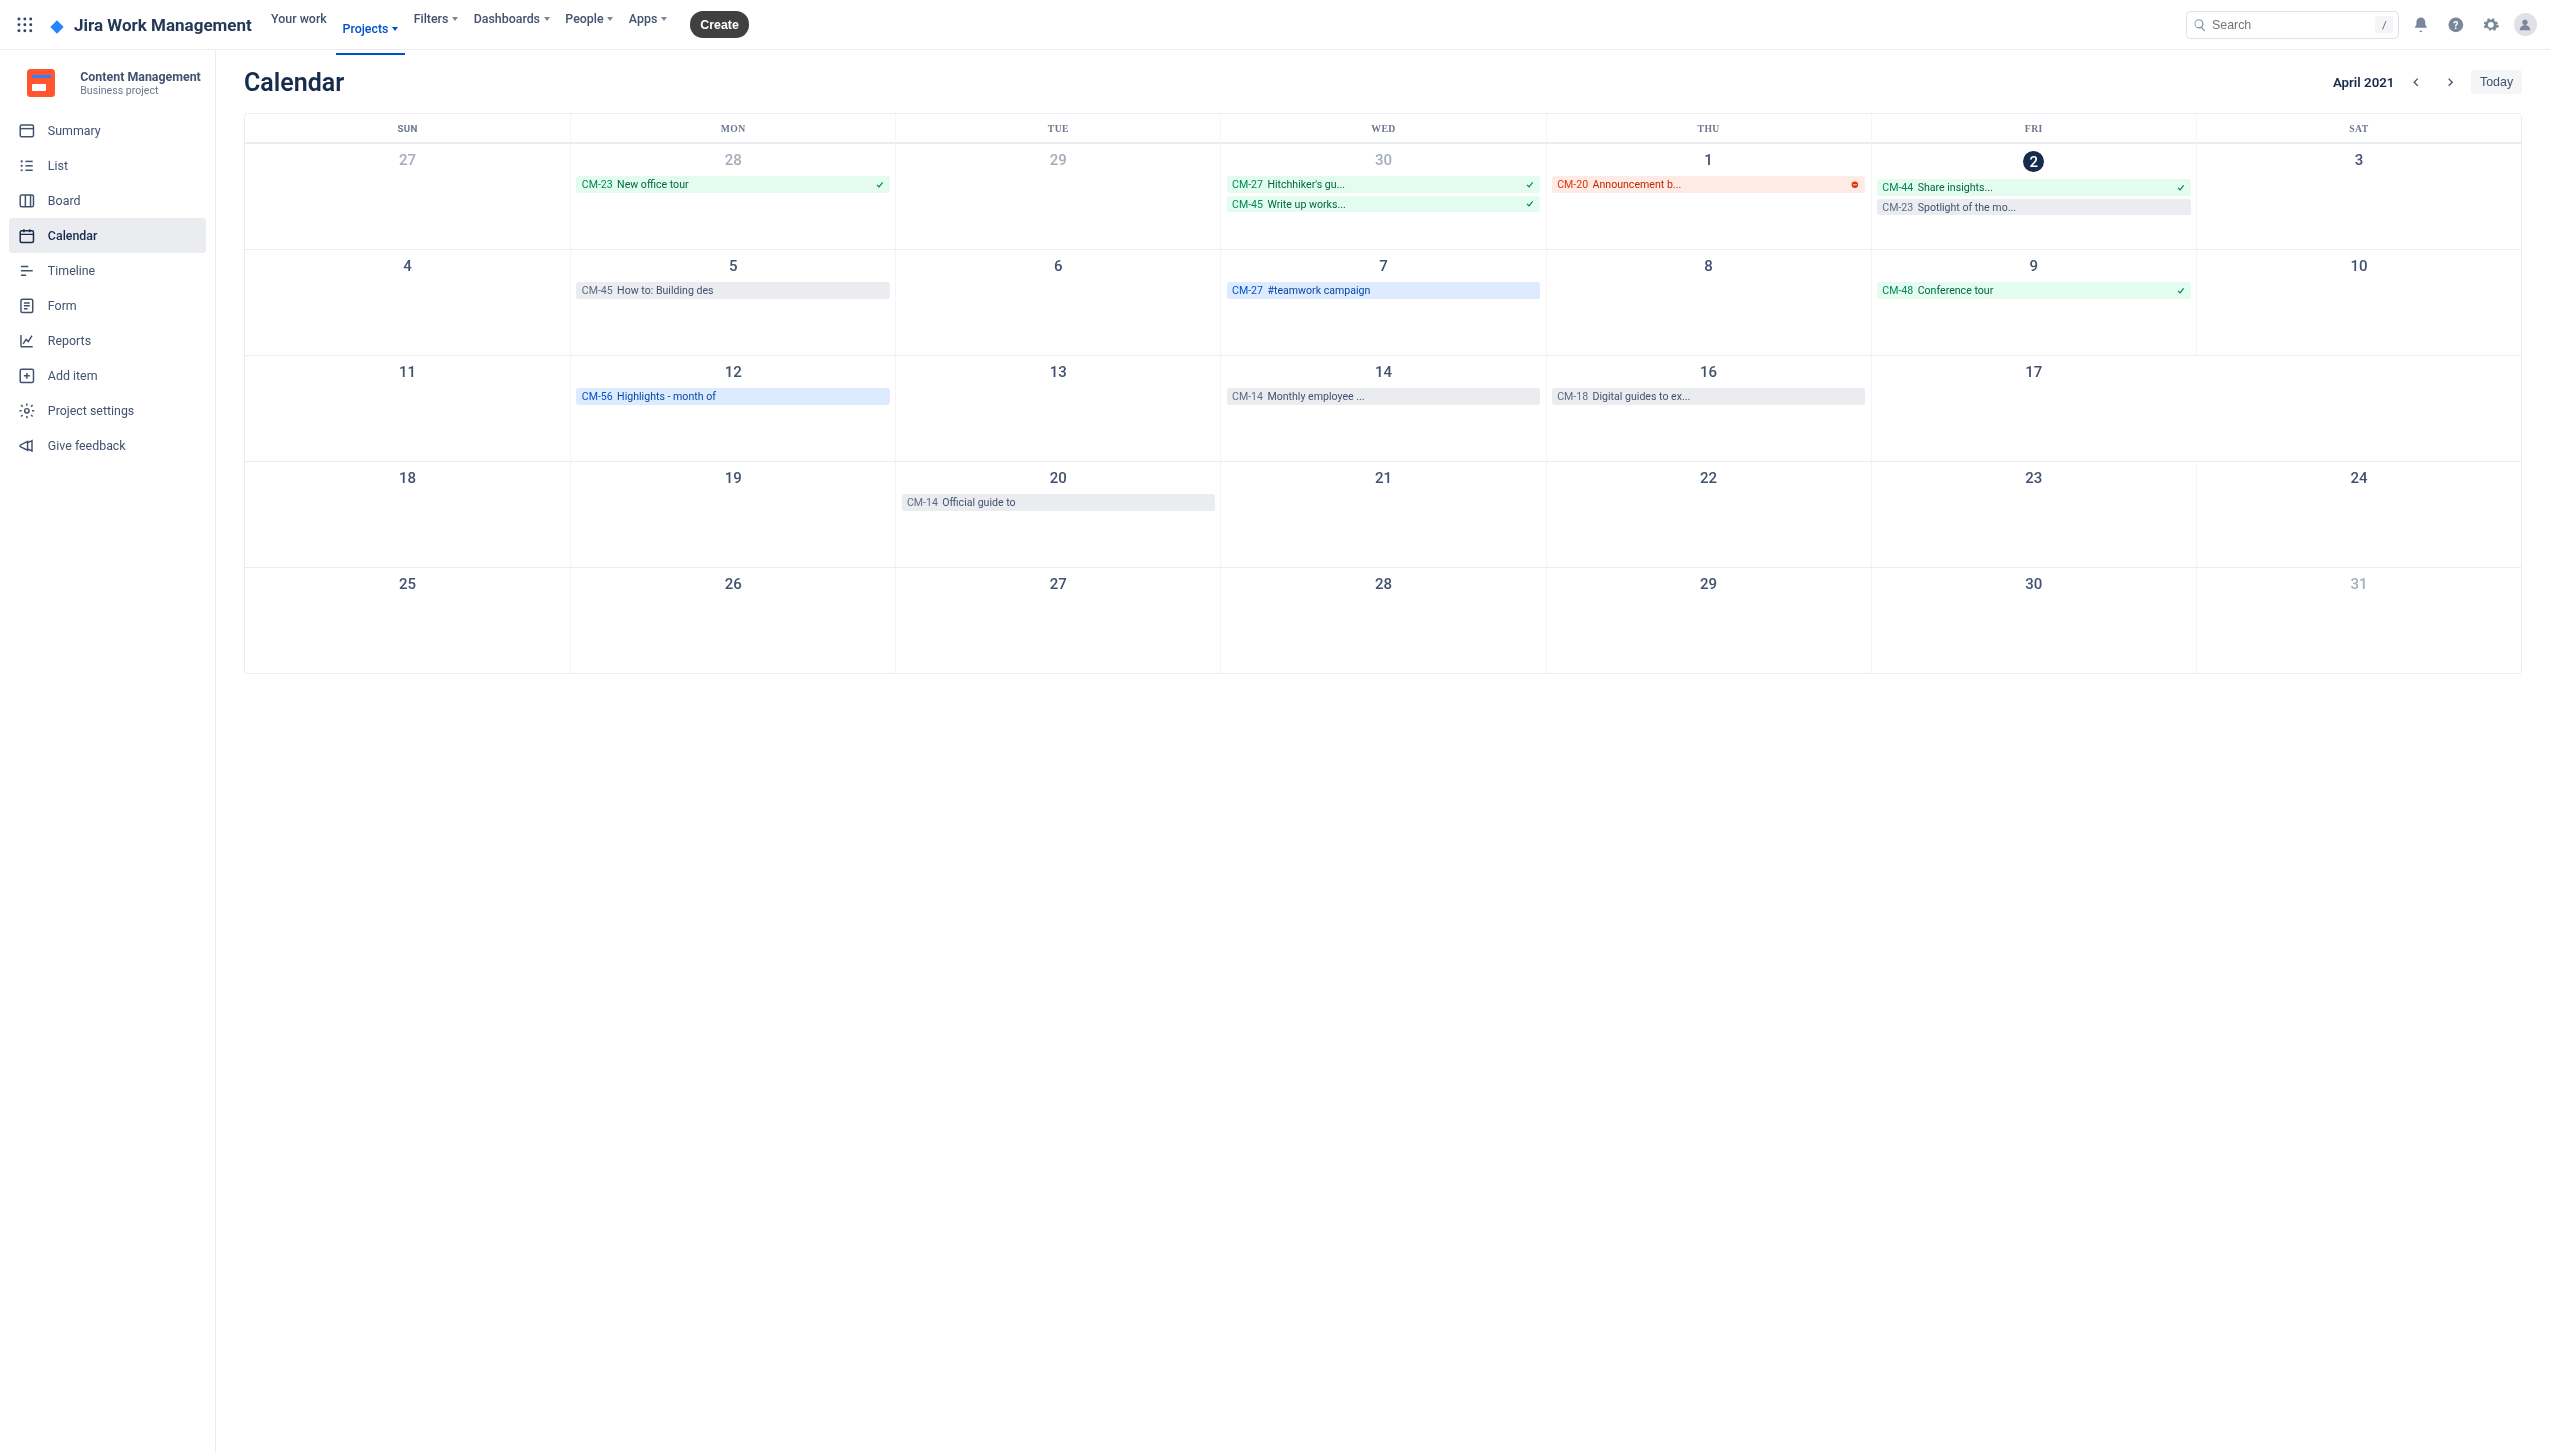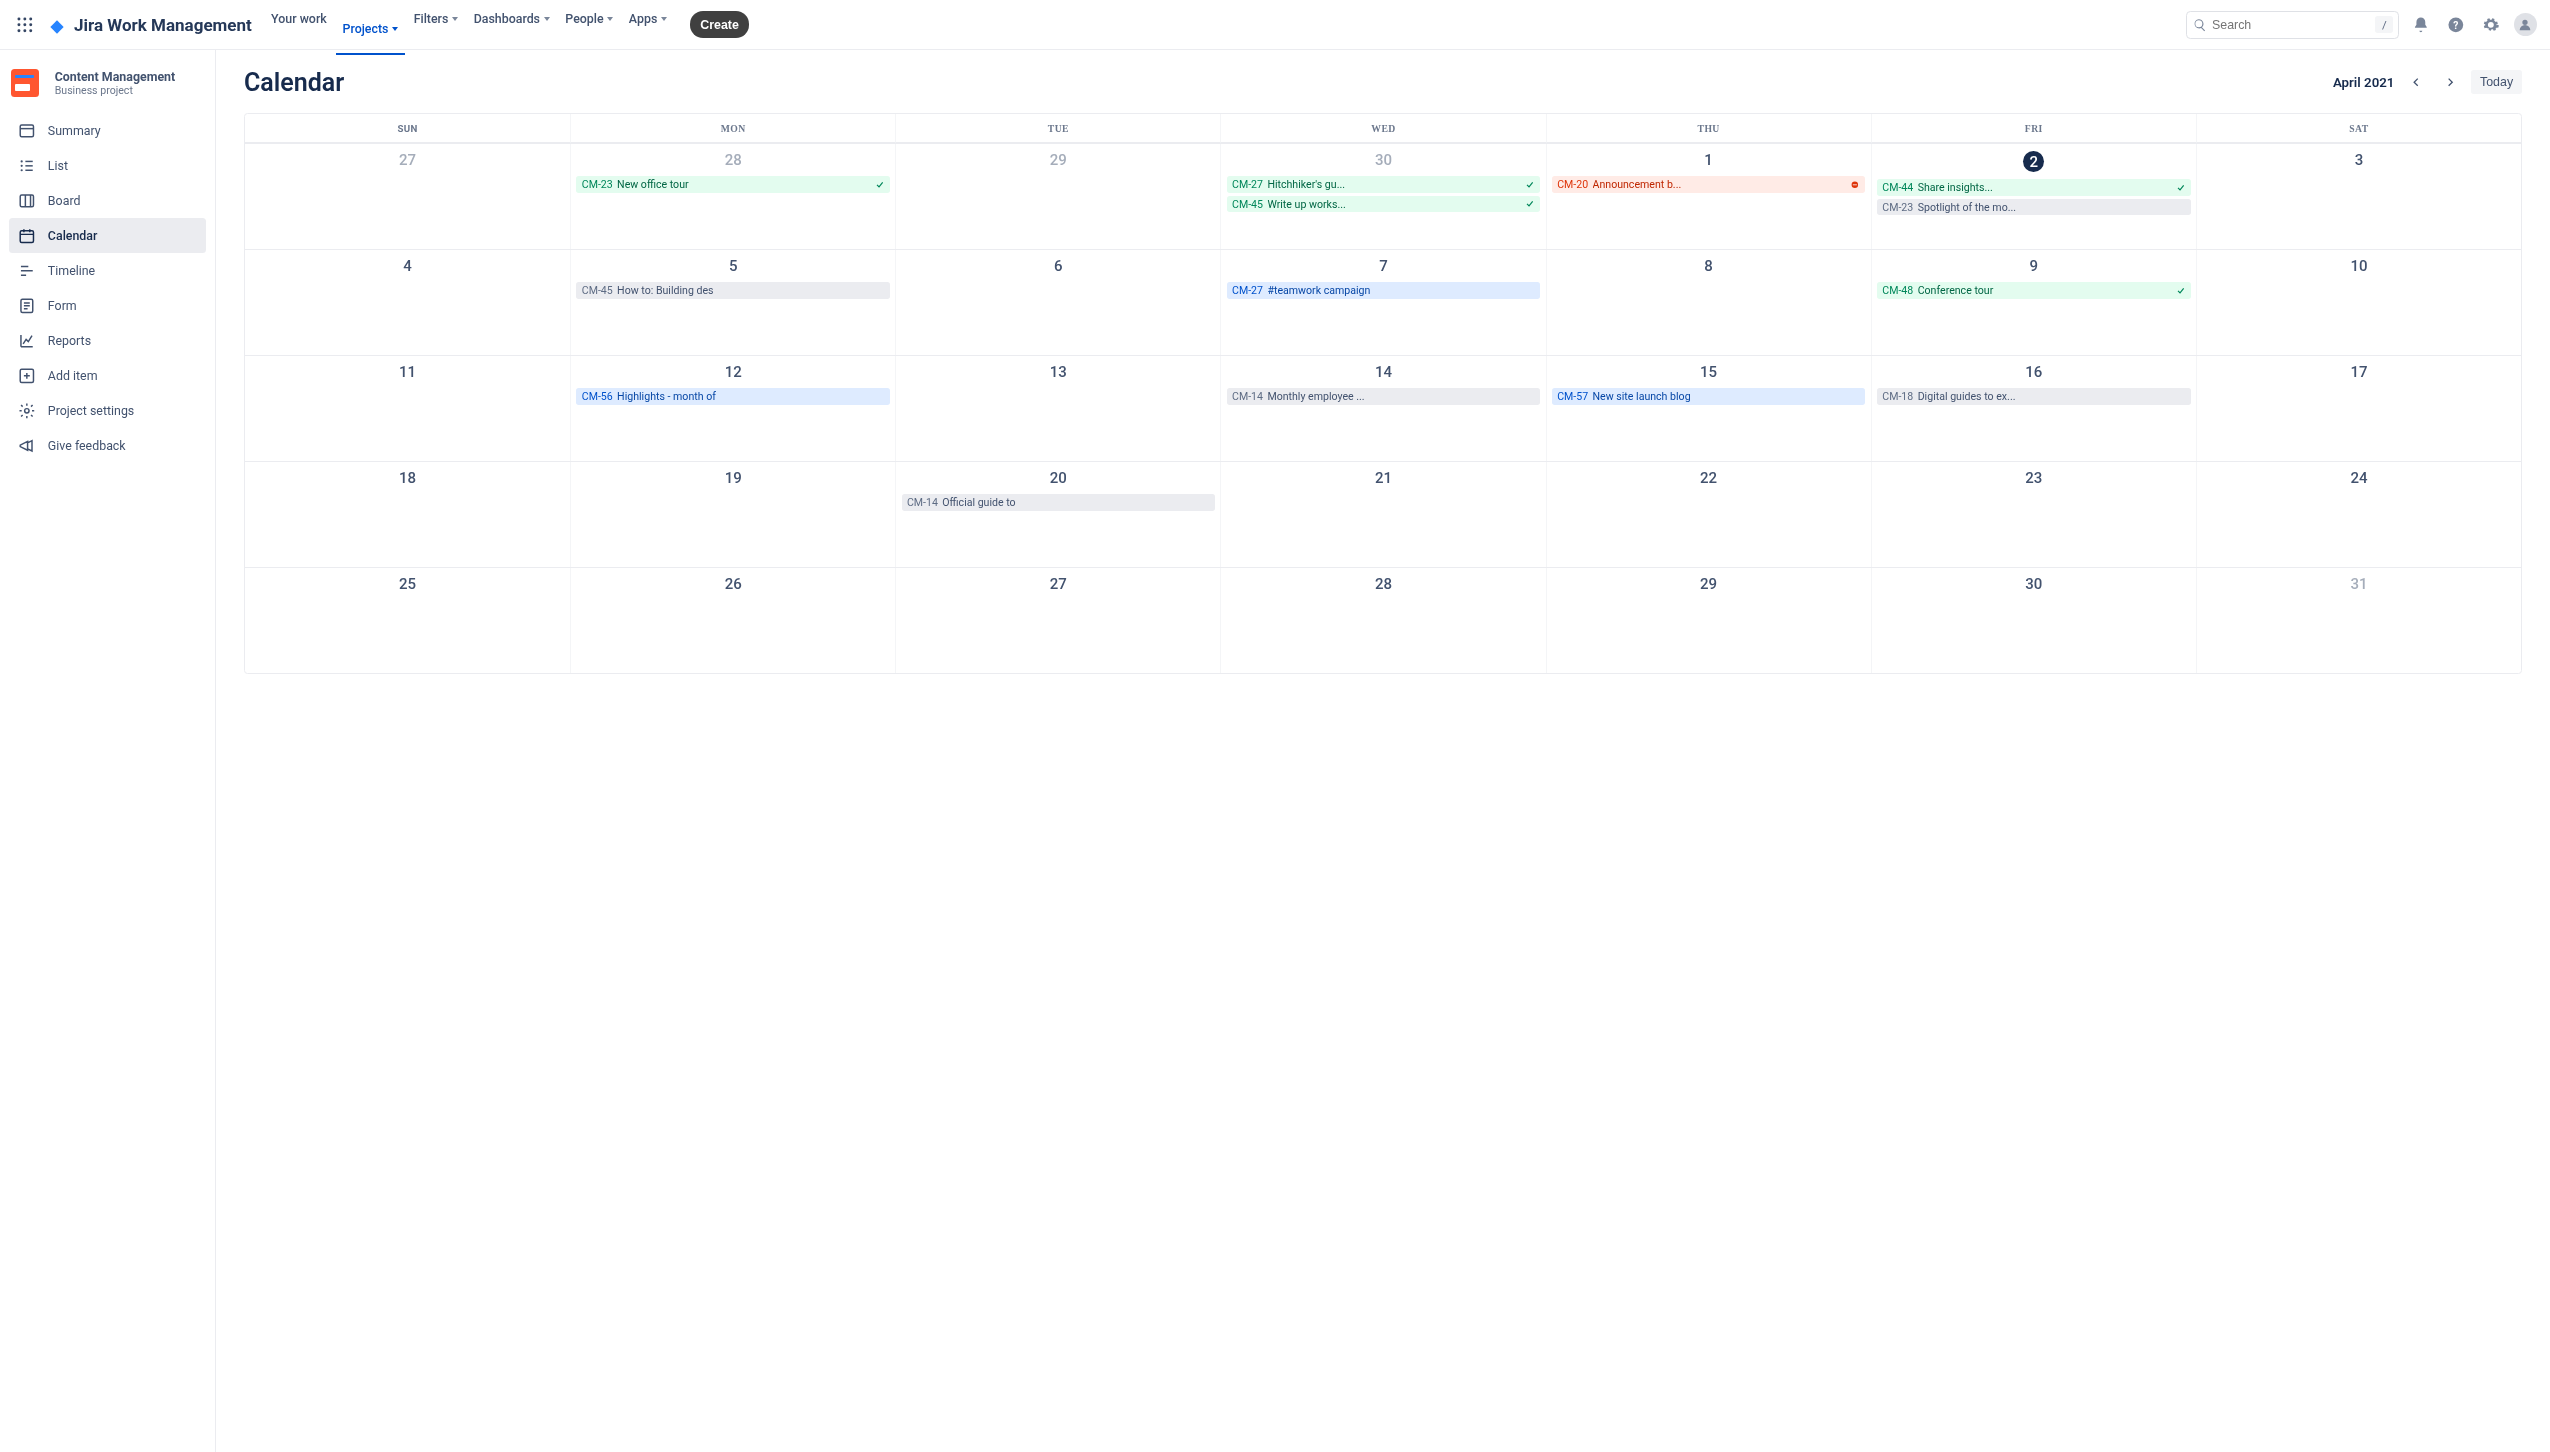--- a/index.html
+++ b/index.html
@@ -73,21 +73,21 @@
   display: flex; align-items: center; justify-content: center;
 }
 .avatar svg { fill: #7A869A; width: 16px; height: 16px; }
 
 
 .workspace { display: flex; height: calc(100vh - 50px); }
 .sidebar {
   width: 216px; border-right: 0.9px solid #ebecf0;
   padding: 14px 8.9px 0 8.9px; flex-shrink: 0;
 }
-.project-header { display: flex; gap: 16px; padding: 5.3px 5.3px 16px 1.8px; align-items: center; cursor: pointer; }
+.project-header { display: flex; gap: 25px; padding: 5.3px 5.3px 16px 1.8px; align-items: center; cursor: pointer; justify-content: flex-end; }
 .project-icon {
   width: 28px; height: 28px; border-radius: 3.5px; background: #FF5630;
   display: flex; align-items: center; justify-content: center; flex-shrink: 0; position: relative;
 }
 .project-icon::before {
   content: ""; position: absolute; top: 5.3px; left: 4.4px; right: 4.4px; height: 3.5px; background: #2684FF; border-radius: 0.9px;
 }
 .project-icon::after {
   content: ""; position: absolute; bottom: 6.2px; left: 4.4px; right: 8.9px; height: 7px; background: #fff; border-radius: 0.9px;
 }
@@ -498,29 +498,20 @@
         <div class="day">
           <div class="day-num"><span>14</span></div>
           <div class="events">
             <div class="event ev-gray">
               <span class="key">CM-14</span>
               <span class="txt">Monthly employee ...</span>
             </div>
           </div>
         </div>
         <div class="day">
-          <div class="day-num"><span>15</span></div>
-          <div class="events">
-            <div class="event ev-blue">
-              <span class="key">CM-57</span>
-              <span class="txt">New site launch blog</span>
-            </div>
-          </div>
-        </div>
-        <div class="day">
           <div class="day-num"><span>16</span></div>
           <div class="events">
             <div class="event ev-gray">
               <span class="key">CM-18</span>
               <span class="txt">Digital guides to ex...</span>
             </div>
           </div>
         </div>
         <div class="day">
             <div class="day-num"><span>17</span></div>

